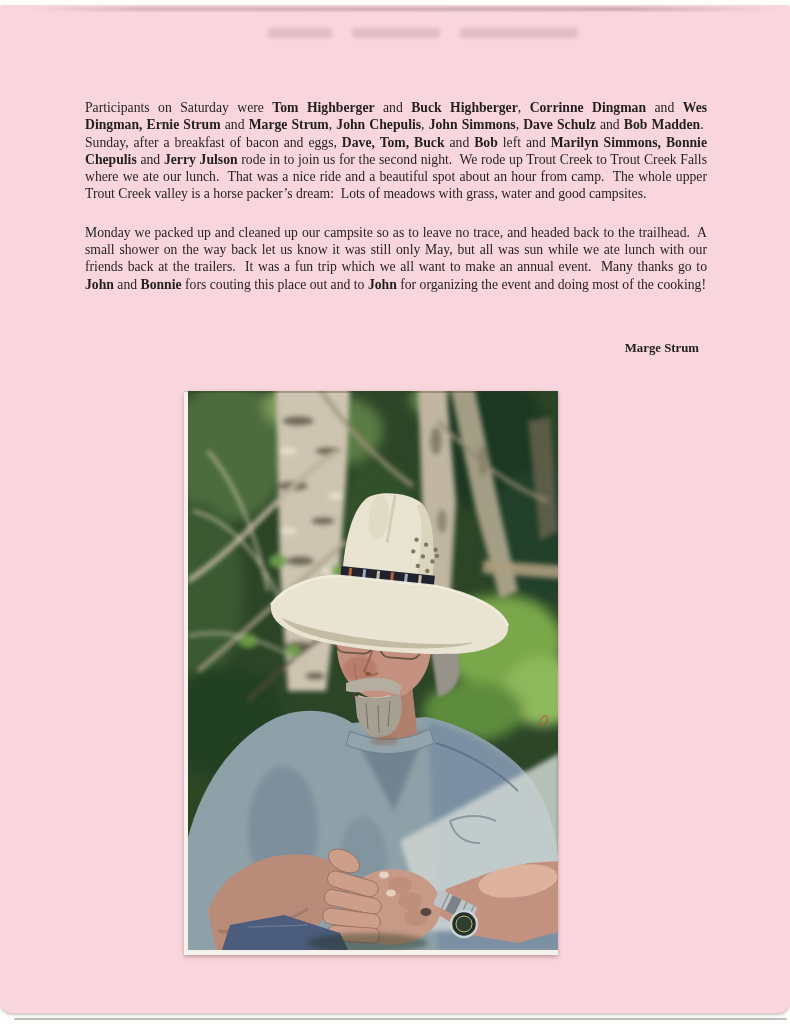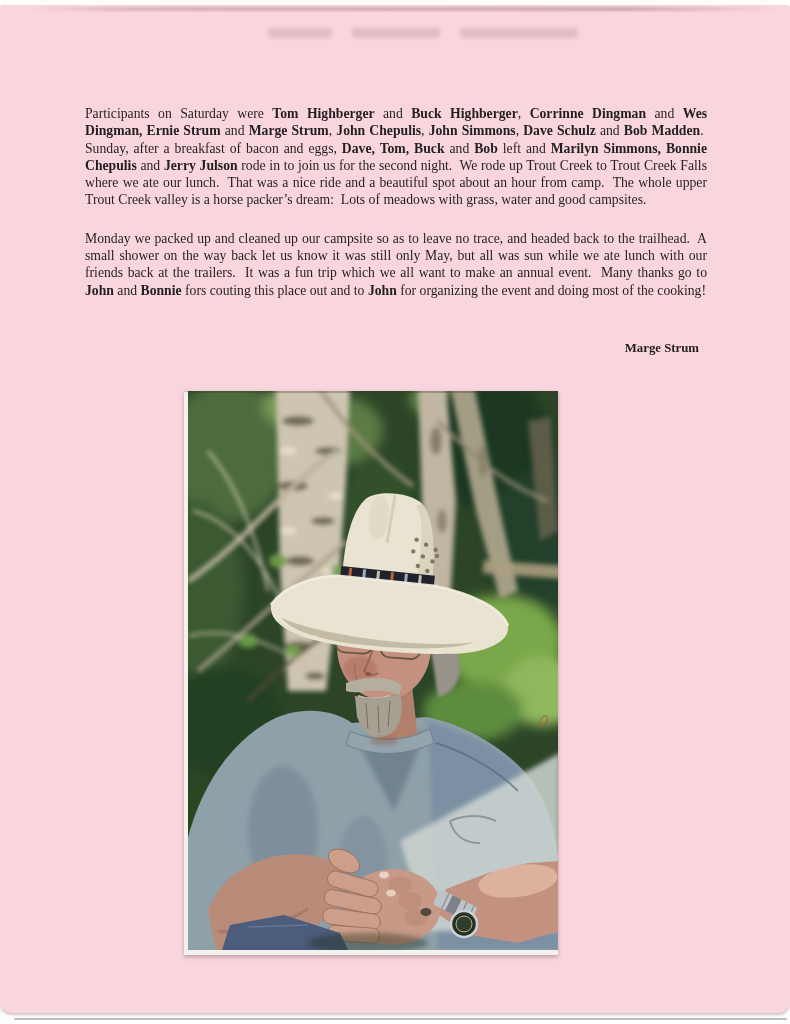--- a/index.html
+++ b/index.html
@@ -27,21 +27,21 @@
   .bleed i:nth-child(1){width:64px;}
   .bleed i:nth-child(2){width:88px;}
   .bleed i:nth-child(3){width:118px;}
 
   .article{
     position:absolute;left:85px;top:86px;width:622px;
     font-family:"Liberation Serif", serif;
     font-size:13.7px;line-height:17.3px;color:var(--ink,#211f20);
     text-align:justify;
   }
-  .article .para{margin:14px 0 21px 0;}
+  .article .para{margin:8px 0 21px 0;}
   .article b{font-weight:700;}
   .signature{
     position:absolute;left:85px;top:336px;width:622px;
     font-family:"Liberation Serif", serif;font-weight:700;
     font-size:12.8px;color:var(--ink,#211f20);
     text-align:right;padding-right:8px;
   }
   .photo{
     position:absolute;left:184px;top:386px;width:374px;height:564px;
     background:var(--photo_border,#f5f2ec);

